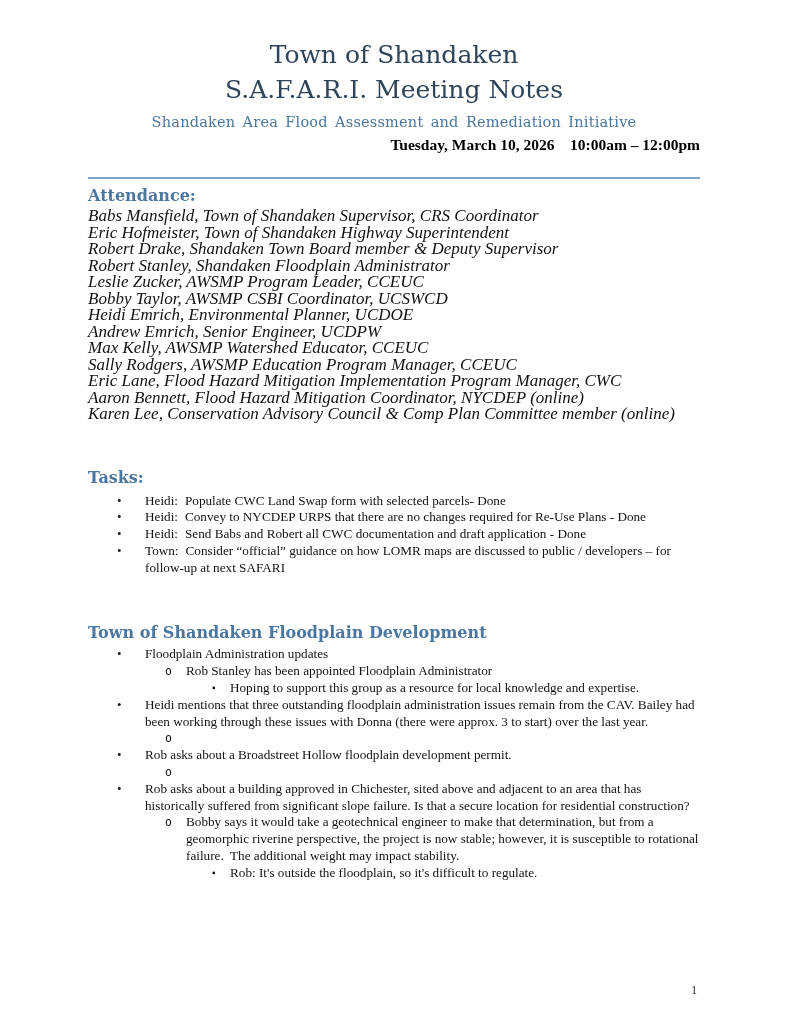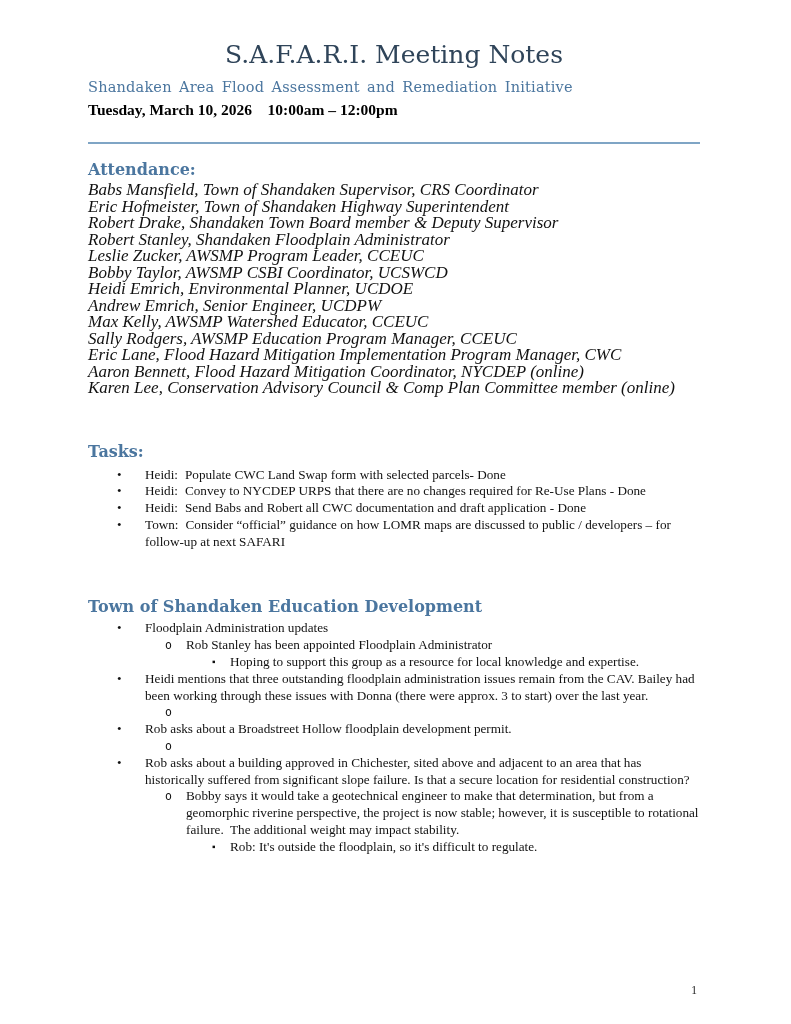--- a/index.html
+++ b/index.html
@@ -15,50 +15,51 @@
     overflow: hidden;
   }
   .title {
     text-align: center;
     font-family: "DejaVu Serif", "Liberation Serif", serif;
     font-size: 25px;
     line-height: 35px;
     color: #2F4459;
   }
   .subtitle {
+    text-align: center;
     margin-top: 5px;
     font-family: "DejaVu Serif", "Liberation Serif", serif;
     font-size: 14.5px;
     line-height: 20px;
     color: #4B769F;
     letter-spacing: 0.2px;
     word-spacing: 2.5px;
   }
   .datetime {
-    text-align: left;
+    text-align: right;
     margin-top: 2px;
     font-size: 15.5px;
     line-height: 22px;
     font-weight: bold;
     color: #000000;
     white-space: pre-wrap;
   }
   .rule {
     border: none;
     border-top: 2px solid #7FA5C5;
     margin: 21px 0 0 0;
   }
   .section-heading {
     font-family: "DejaVu Serif", "Liberation Serif", serif;
     font-weight: bold;
     font-size: 16px;
     line-height: 21px;
     color: #4B769F;
   }
-  .attendance-heading { margin-top: 15px; margin-bottom: 2px; }
+  .attendance-heading { margin-top: 6px; margin-bottom: 2px; }
   .tasks-heading { margin-top: 44px; margin-bottom: 5px; }
   .fp-heading { margin-top: 46px; margin-bottom: 3px; }
   .attendee {
     font-size: 17px;
     line-height: 16.5px;
     font-style: italic;
   }
   .li {
     display: flex;
     font-size: 13.2px;
@@ -79,20 +80,21 @@
     bottom: 28px;
     font-size: 11.5px;
     color: #222222;
   }
 </style>
 </head>
 <body>
 
 <div class="page">
 
+  <div class="title">Town of Shandaken</div>
   <div class="title">S.A.F.A.R.I. Meeting Notes</div>
   <div class="subtitle">Shandaken Area Flood Assessment and Remediation Initiative</div>
   <div class="datetime">Tuesday, March 10, 2026    10:00am – 12:00pm</div>
   <div class="rule"></div>
 
   <div class="section-heading attendance-heading">Attendance:</div>
   <div class="attendee">Babs Mansfield, Town of Shandaken Supervisor, CRS Coordinator</div>
   <div class="attendee">Eric Hofmeister, Town of Shandaken Highway Superintendent</div>
   <div class="attendee">Robert Drake, Shandaken Town Board member &amp; Deputy Supervisor</div>
   <div class="attendee">Robert Stanley, Shandaken Floodplain Administrator</div>
@@ -118,21 +120,21 @@
   </div>
   <div class="li lvl1">
     <span class="marker">•</span>
     <div class="li-text"><span class="owner">Heidi:</span><span>Send Babs and Robert all CWC documentation and draft application - Done</span></div>
   </div>
   <div class="li lvl1">
     <span class="marker">•</span>
     <div class="li-text"><span class="owner">Town:</span><span>Consider “official” guidance on how LOMR maps are discussed to public / developers – for follow-up at next SAFARI</span></div>
   </div>
 
-  <div class="section-heading fp-heading">Town of Shandaken Education Development</div>
+  <div class="section-heading fp-heading">Town of Shandaken Floodplain Development</div>
 
   <div class="li lvl1">
     <span class="marker">•</span>
     <div class="li-text">Floodplain Administration updates</div>
   </div>
   <div class="li lvl2">
     <span class="marker">o</span>
     <div class="li-text">Rob Stanley has been appointed Floodplain Administrator</div>
   </div>
   <div class="li lvl3">

